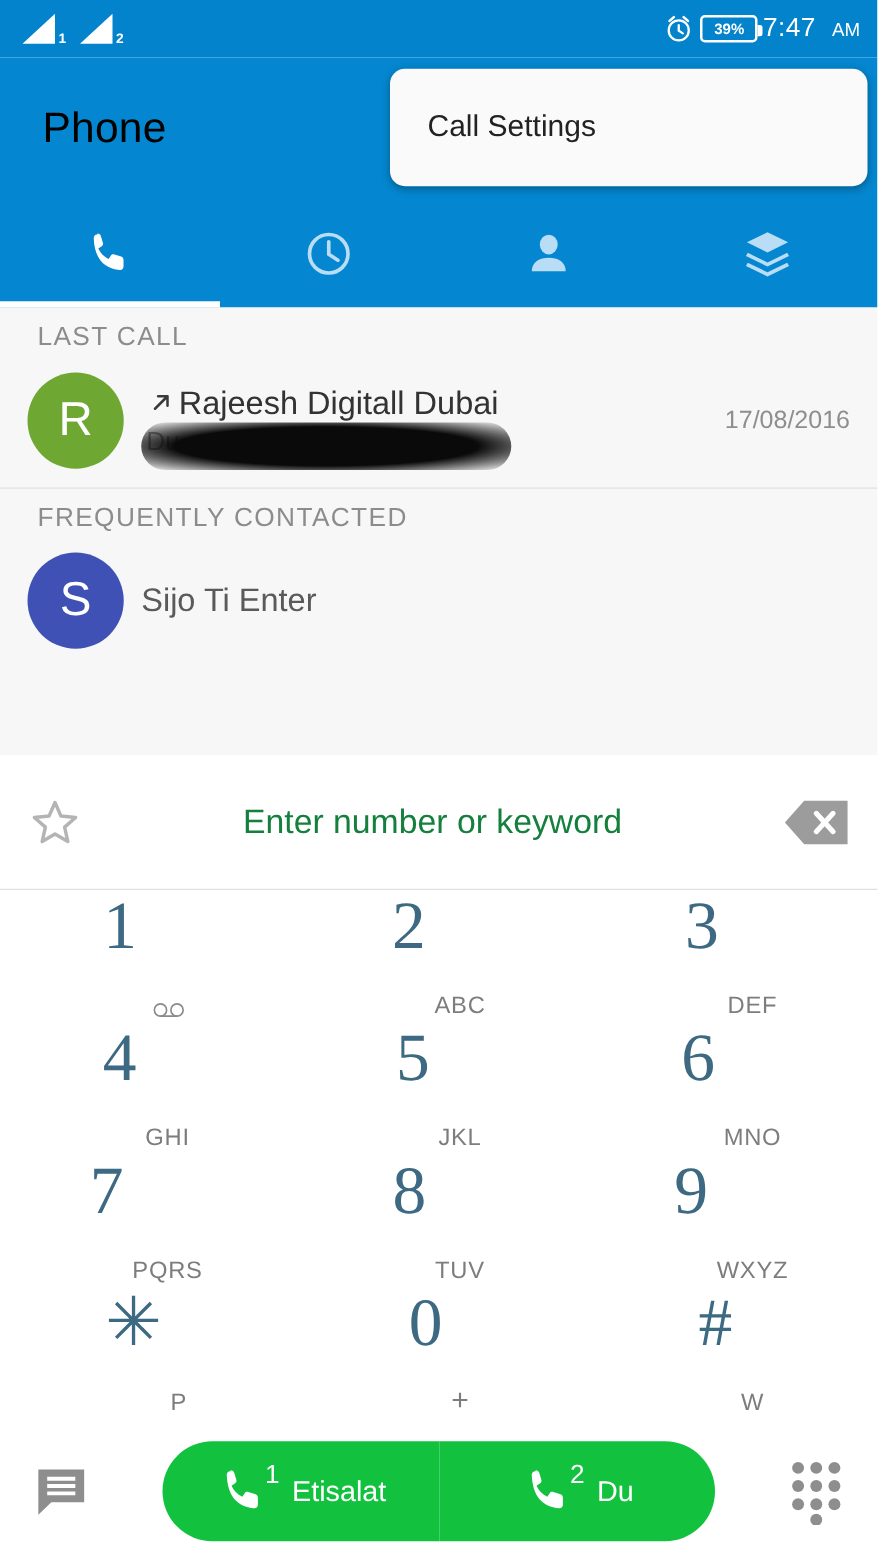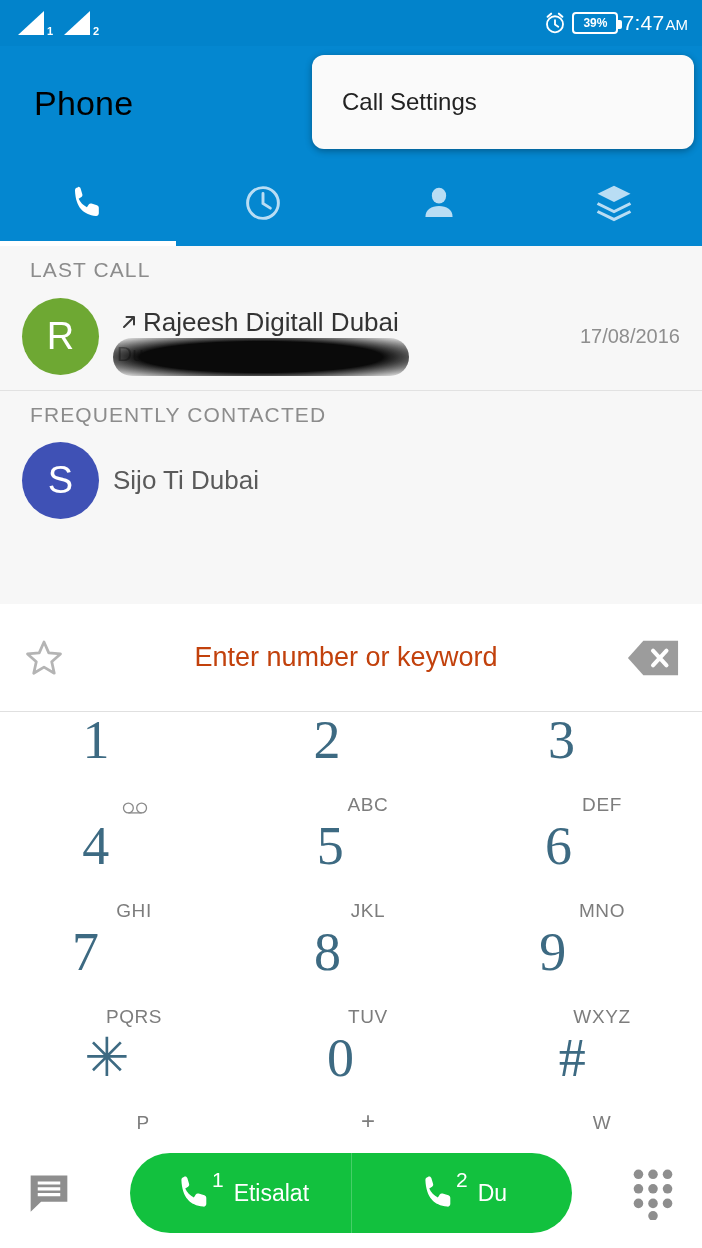--- a/index.html
+++ b/index.html
@@ -34,21 +34,21 @@
     position:relative; width:46px; height:22px;
     border:2px solid #ffffff; border-radius:4px;
     display:flex; align-items:center; justify-content:center;
   }
   .batt:after {
     content:""; position:absolute; right:-6px; top:6px;
     width:4px; height:9px; background:#ffffff; border-radius:0 2px 2px 0;
   }
   .batt span { font-size:12px; font-weight:bold; color:#ffffff; line-height:1; }
   .clocktxt { font-size:21px; color:#ffffff; letter-spacing:0.3px; }
-  .ampm { font-size:15px; color:#ffffff; margin-left:1px; }
+  .ampm { font-size:15px; color:#ffffff; margin-left:13px; }
 
   
   .appbar {
     position:absolute; top:46px; left:0; width:702px; height:114px;
     background:#0487D0;
   }
   .app-title {
     position:absolute; left:34px; top:50%; transform:translateY(-50%);
     font-size:34px; color:#000000; letter-spacing:0.2px;
   }
@@ -114,21 +114,21 @@
   .divider-line { height:1px; background:#e2e2e2; margin:0 0 0 0; }
 
   
   .searchrow {
     position:absolute; top:604px; left:0; width:702px; height:108px;
     background:#ffffff; display:flex; align-items:center; padding:0 22px;
     border-bottom:1px solid #e0e0e0;
   }
   .star-ico { width:44px; height:44px; flex:0 0 auto; }
   .search-ph {
-    flex:1; text-align:center; font-size:27px; color:#c2410c;
+    flex:1; text-align:center; font-size:27px; color:#15803d;
   }
   .del-ico { width:54px; height:40px; flex:0 0 auto; }
 
   
   .keypad {
     position:absolute; top:713px; left:0; width:702px; height:425px;
     background:#ffffff;
   }
   .kp-row { display:flex; height:106px; }
   .key {
@@ -264,21 +264,21 @@
     </div>
 
     <div class="divider-line"></div>
 
     <div class="section-label">FREQUENTLY CONTACTED</div>
 
     <div class="row row-freq">
       <div class="avatar av-indigo">
         <span>S</span>
       </div>
-      <div class="contact-name-freq">Sijo Ti Dubai</div>
+      <div class="contact-name-freq">Sijo Ti Enter</div>
     </div>
   </div>
 
   <div class="searchrow">
     <svg class="star-ico" viewBox="0 0 24 24">
       <path d="M12 3.3 L14.6 9.2 L21 9.8 L16.2 14 L17.6 20.3 L12 17 L6.4 20.3 L7.8 14 L3 9.8 L9.4 9.2z" fill="none" stroke="#b4b4b4" stroke-width="1.5" stroke-linejoin="round"></path>
     </svg>
     <div class="search-ph">Enter number or keyword</div>
     <svg class="del-ico" viewBox="0 0 28 20">
       <path d="M9 1 H27 V19 H9 L1 10z" fill="#9c9c9c"></path>

